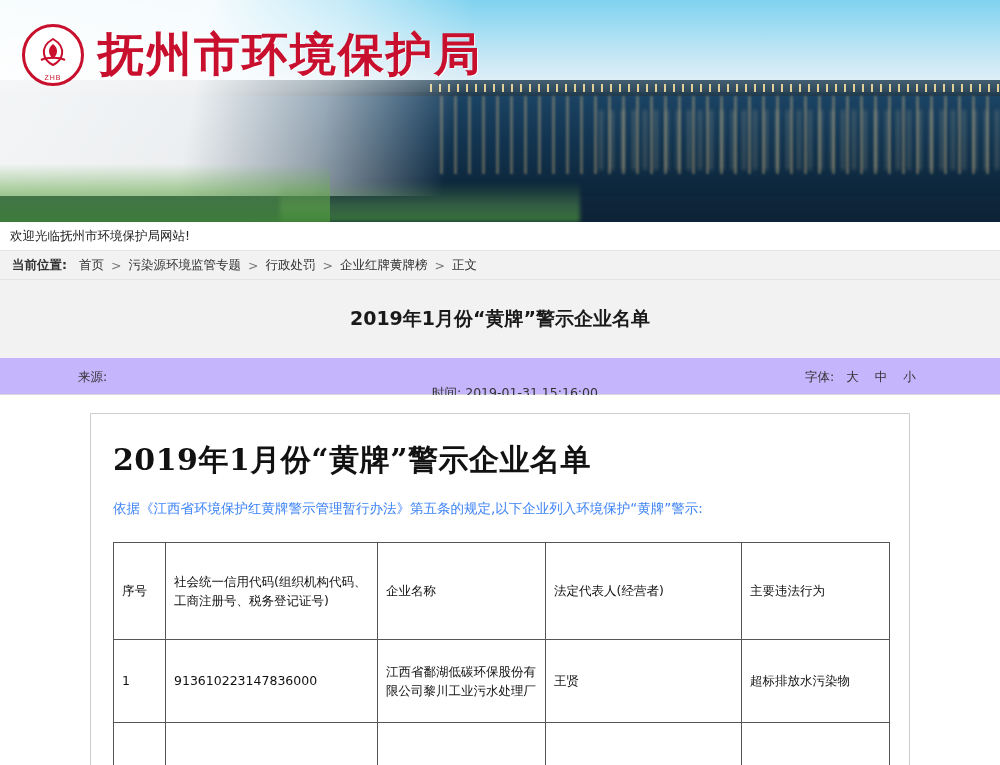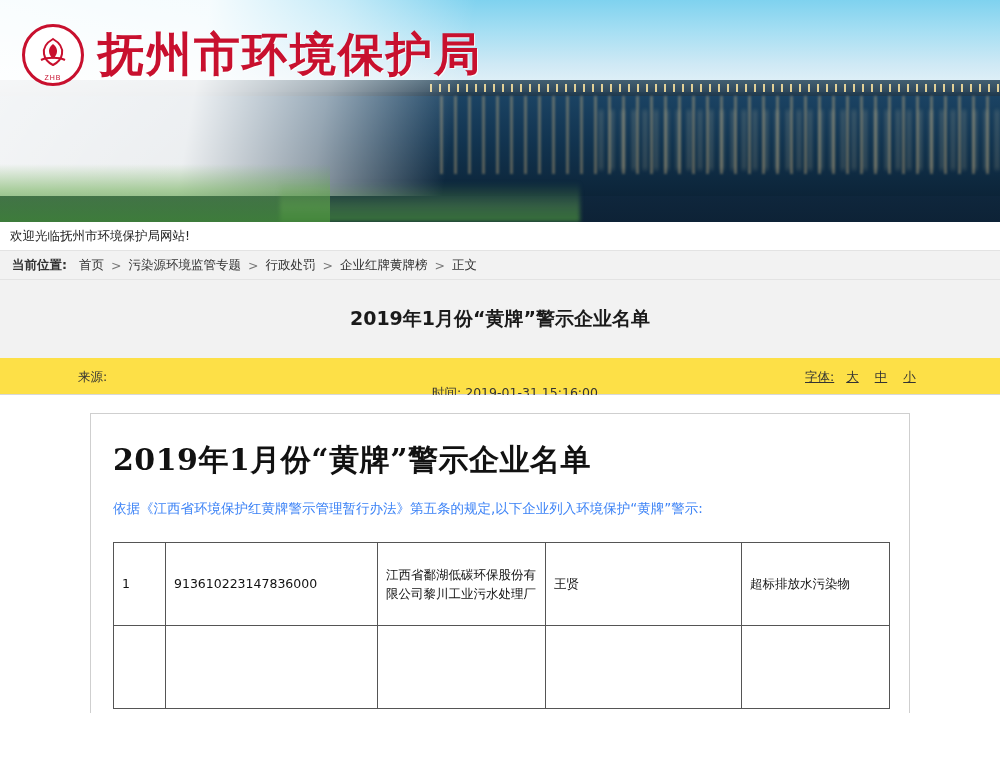--- a/index.html
+++ b/index.html
@@ -200,29 +200,29 @@
     color: #1a1a1a;
     font-weight: bold;
     font-family: "DejaVu Sans", "Liberation Sans", sans-serif;
   }
 
   
   .meta-bar {
     position: relative;
     width: 1000px;
     height: 36px;
-    background: #fde047;
+    background: #c4b5fd;
     border-bottom: 1px solid #d8d8d8;
     font-size: 12.5px;
     color: #333333;
     font-family: "DejaVu Sans", "Liberation Sans", sans-serif;
   }
   .meta-bar .src { position: absolute; left: 78px; top: 11px; }
   .meta-bar .time { position: absolute; left: 432px; top: 27px; }
-  .meta-bar .fz { position: absolute; left: 805px; top: 11px; display: flex; align-items: center; gap: 0px; text-decoration: underline; }
+  .meta-bar .fz { position: absolute; left: 805px; top: 11px; display: flex; align-items: center; gap: 0px; }
   .meta-bar .fz .lbl { margin-right: 4px; }
   .meta-bar .fz .sz { padding: 0 8px; cursor: pointer; color: #333333; }
 
   
   .article {
     position: relative;
     width: 1000px;
     background: #ffffff;
     padding-top: 18px;
     box-sizing: border-box;
@@ -351,20 +351,27 @@
 
       <table class="list">
         <colgroup>
           <col class="c0">
             <col class="c1">
             <col class="c2">
             <col class="c3">
             <col class="c4">
         </colgroup>
         <tbody>
+          <tr class="head">
+            <td>序号</td>
+            <td>社会统一信用代码(组织机构代码、工商注册号、税务登记证号)</td>
+            <td>企业名称</td>
+            <td>法定代表人(经营者)</td>
+            <td>主要违法行为</td>
+          </tr>
           <tr class="row">
             <td>1</td>
             <td>913610223147836000</td>
             <td>江西省鄱湖低碳环保股份有限公司黎川工业污水处理厂</td>
             <td>王贤</td>
             <td>超标排放水污染物</td>
           </tr>
           <tr class="row">
             <td></td>
             <td></td>

